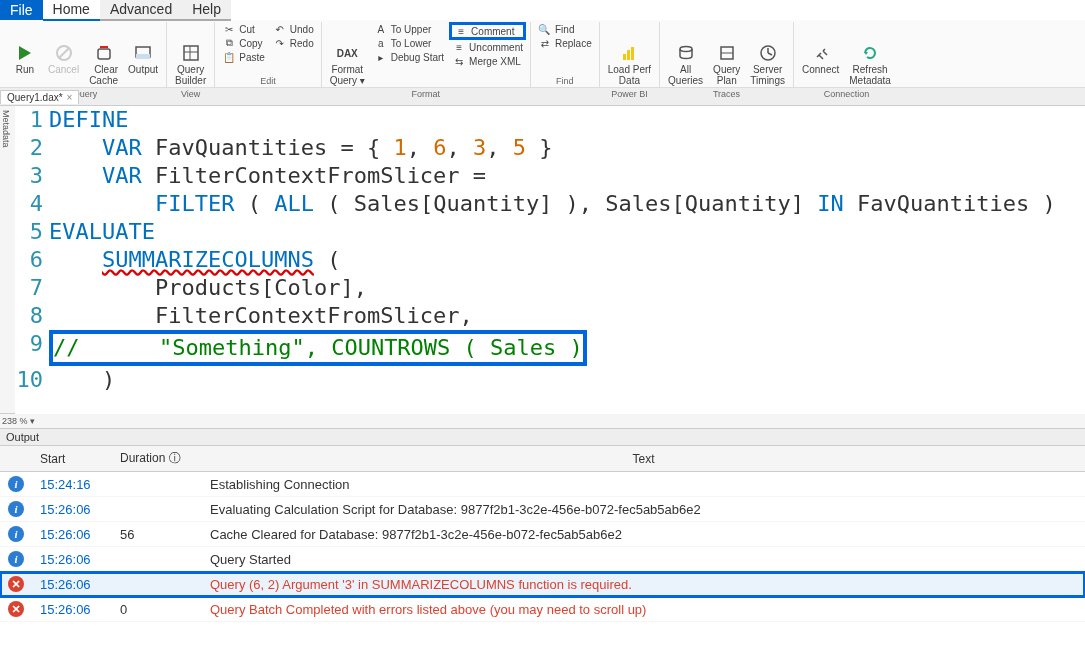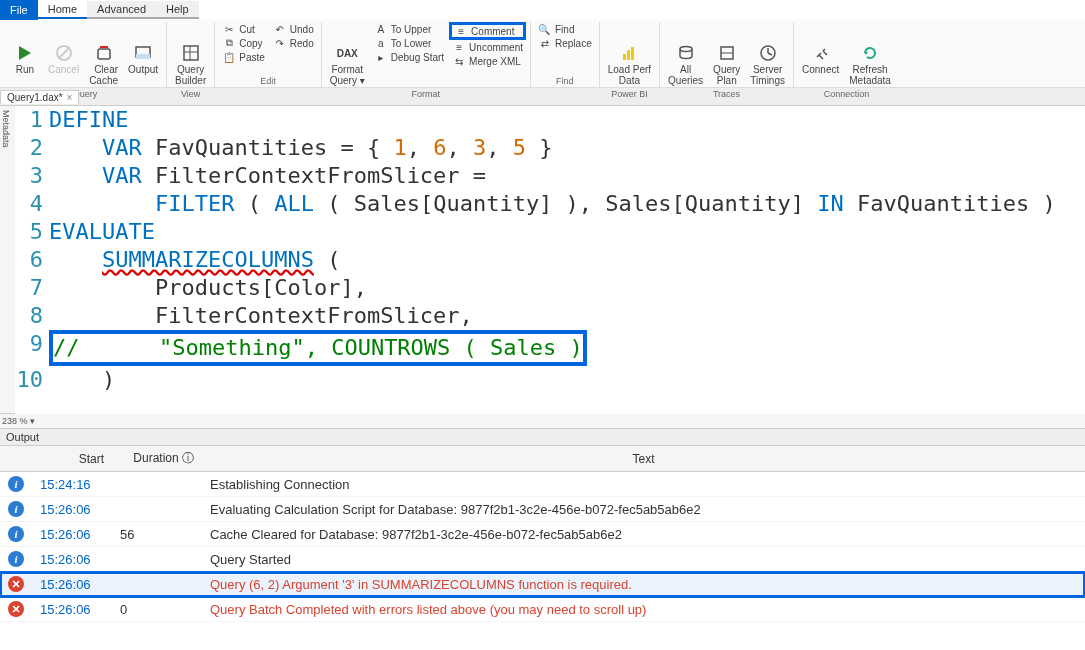--- a/index.html
+++ b/index.html
@@ -1,19 +1,19 @@
 <!DOCTYPE html>
 <html><head>
 <meta charset="utf-8">
 <style>
 * { margin: 0; padding: 0; box-sizing: border-box; }
 body { font-family: "Segoe UI", Tahoma, sans-serif; font-size: 11px; background: #fff; color: #333; width: 1085px; height: 650px; overflow: hidden; }
 
 
-.menubar { display: flex; background: #fff; height: 20px; align-items: center; font-size: 11px; }
+.menubar { display: flex; background: #fff; height: 20px; align-items: center; font-size: 14px; }
 .menubar .file { background: #0066cc; color: #fff; padding: 2px 10px; height: 20px; display: flex; align-items: center; }
 .menubar .tab { padding: 2px 10px; background: #f0f0f0; border-bottom: 2px solid #aaa; }
 .menubar .tab.active { background: #fff; border-bottom: 2px solid #0066cc; }
 
 
 .ribbon { display: flex; background: #fafafa; border-bottom: 1px solid #ddd; padding: 2px 4px 0 4px; height: 68px; }
 .rgroup { display: flex; flex-direction: column; justify-content: space-between; padding: 0 4px; border-right: 1px solid #ddd; }
 .rgroup:last-child { border-right: none; }
 .rgroup-items { display: flex; align-items: flex-start; gap: 2px; flex: 1; }
 .rgroup-label { text-align: center; font-size: 9px; color: #666; padding: 1px 0; }
@@ -47,21 +47,21 @@
 .num { color: #d16900; }
 .fn { color: #0070c0; }
 .comment { color: #008000; }
 .underline { text-decoration: underline wavy #d00; }
 .hl-line { border: 4px solid #0066e0; display: inline-block; }
 .zoom { font-size: 9px; color: #555; padding: 2px 2px; background: #f5f5f5; }
 
 
 .output-header { background: #eee; border-top: 1px solid #ccc; border-bottom: 1px solid #ccc; padding: 2px 6px; font-size: 11px; }
 .output-table { width: 100%; border-collapse: collapse; font-size: 13px; }
-.output-table th { text-align: right; padding: 4px 8px; border-bottom: 1px solid #ccc; font-weight: normal; background: #f5f5f5; font-size: 12px; }
+.output-table th { text-align: left; padding: 4px 8px; border-bottom: 1px solid #ccc; font-weight: normal; background: #f5f5f5; font-size: 12px; }
 .output-table td { padding: 4px 8px; }
 .output-table tr.row td { border-bottom: 1px solid #f5f5f5; }
 .icon-col { width: 24px; text-align: center; }
 .info-icon { display: inline-block; width: 16px; height: 16px; border-radius: 50%; background: #2b7cd3; color: #fff; font-weight: bold; font-size: 11px; text-align: center; line-height: 16px; font-style: italic; font-family: Georgia, serif; }
 .err-icon { display: inline-block; width: 16px; height: 16px; border-radius: 50%; background: #d9432f; color: #fff; font-weight: bold; font-size: 11px; text-align: center; line-height: 16px; }
 .start-col { width: 80px; color: #0066cc; }
 .dur-col { width: 90px; }
 .err-text { color: #d9432f; }
 .hl-row td { background: #eaf3fb; }
 .hl-row-border { outline: 3px solid #0066e0; outline-offset: -2px; }

